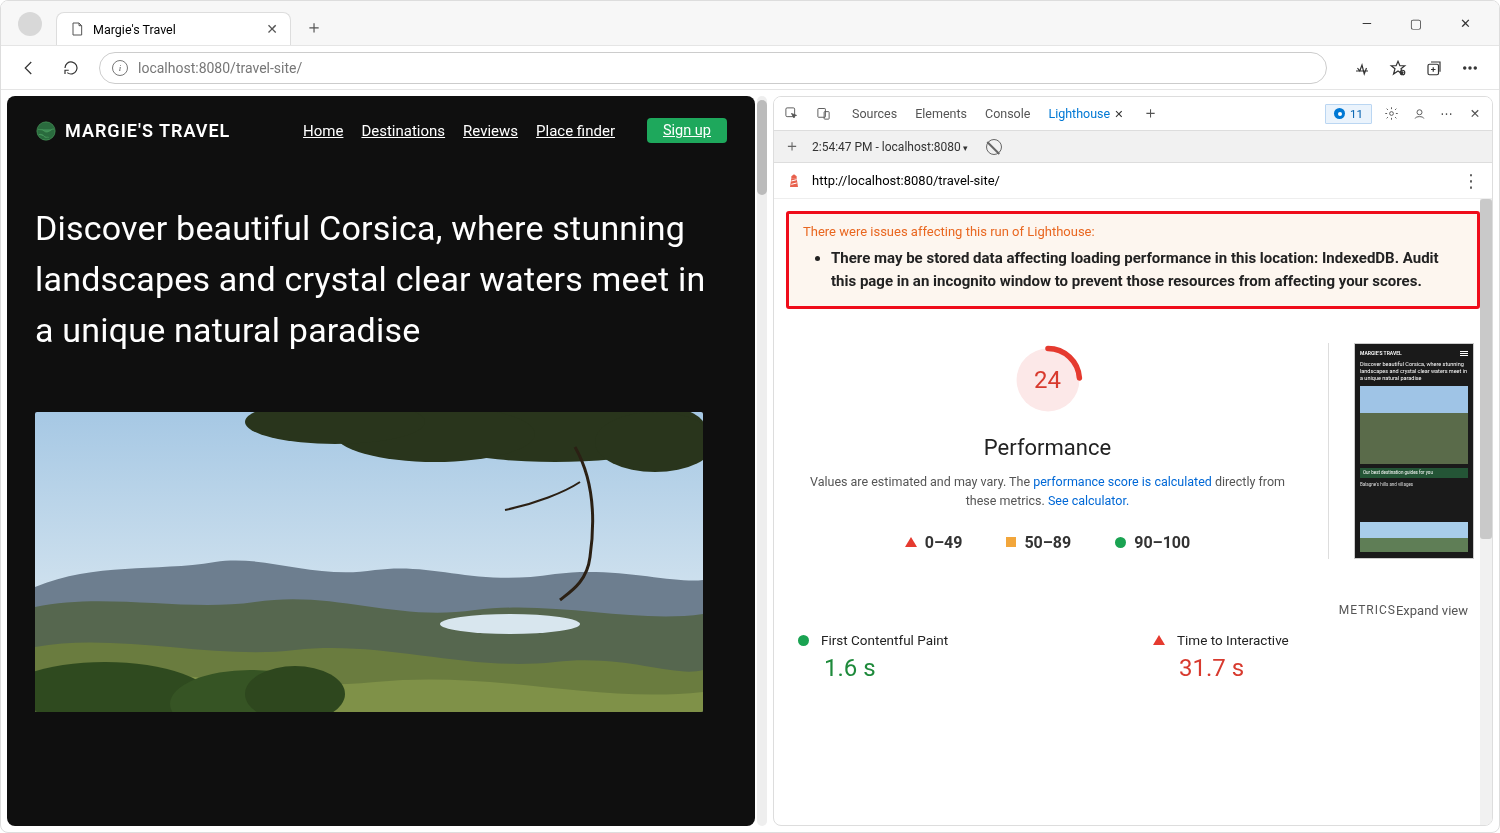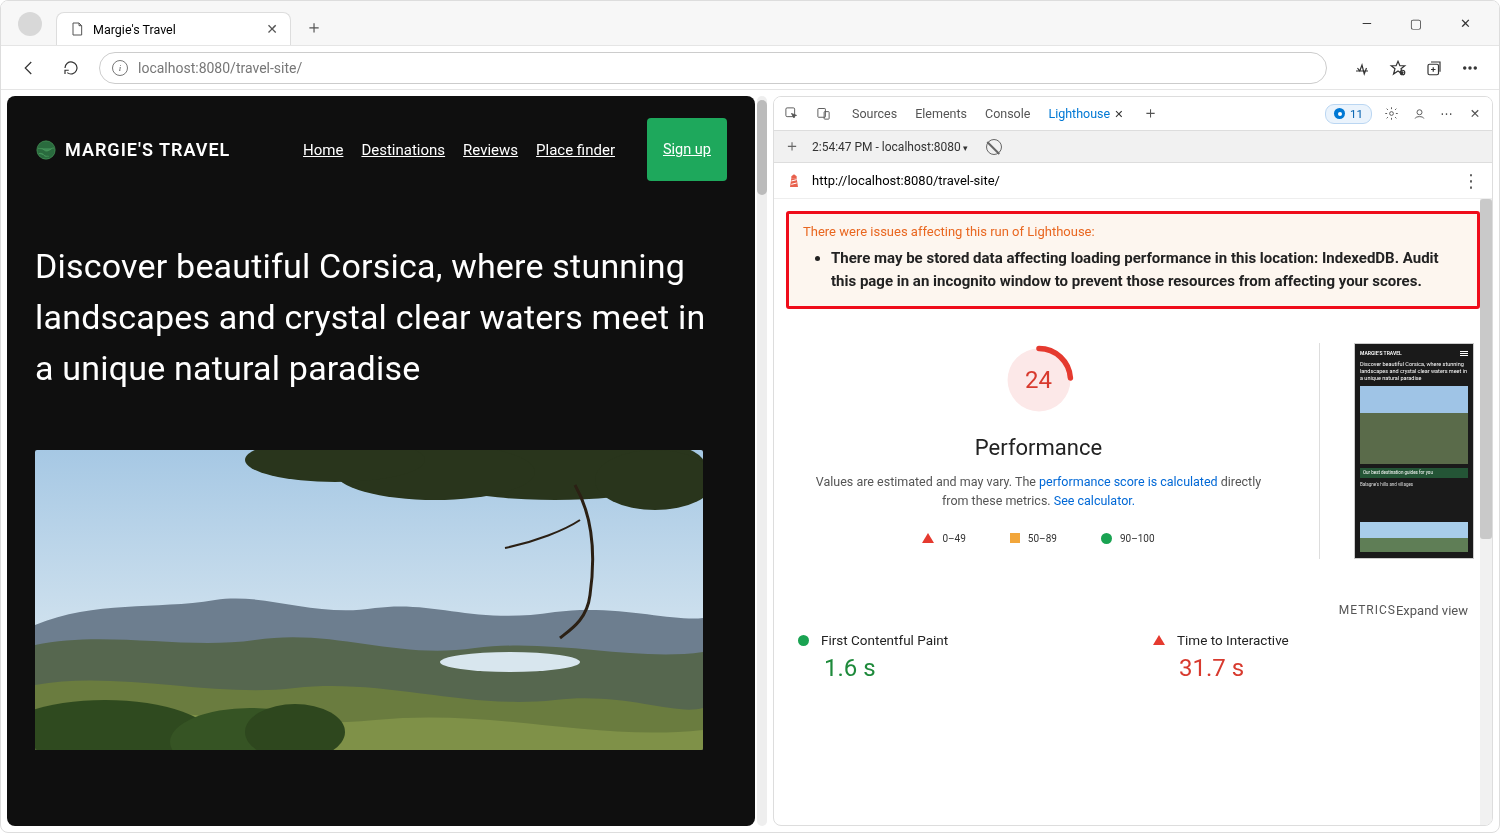--- a/index.html
+++ b/index.html
@@ -35,37 +35,37 @@
 .devtools { flex:1; border:1px solid #ddd; border-radius:8px; background:#fff; display:flex; flex-direction:column; overflow:hidden; }
 
 
 .site { background:#0f0f0f; color:#fff; width:100%; height:100%; padding:22px 28px; overflow:hidden; }
 .site-header { display:flex; align-items:center; gap:14px; }
 .brand { display:flex; align-items:center; gap:8px; font-weight:600; letter-spacing:1px; font-size:18px; }
 .globe { width:22px; height:22px; display:inline-flex; align-items:center; justify-content:center; }
 .globe svg { width:22px; height:22px; fill:#2a6b3e; stroke:#52a865; stroke-width:0.6; }
 .navlinks { display:flex; gap:18px; margin-left:auto; font-size:15px; }
 .navlinks a { color:#fff; text-decoration:underline; cursor:pointer; }
-.signup { background:#1ea85c; color:#fff; border:none; padding:23px 16px; border-radius:4px; font-size:14.5px; text-decoration:underline; cursor:pointer; margin-left:18px; }
+.signup { background:#1ea85c; color:#fff; border:none; padding:4px 16px; border-radius:4px; font-size:14.5px; text-decoration:underline; cursor:pointer; margin-left:18px; }
 .hero-text { font-size:34px; font-weight:400; line-height:1.5; margin-top:60px; max-width:680px; letter-spacing:0.2px; }
 .hero-img { margin-top:56px; width:668px; height:300px; border-radius:2px; overflow:hidden; }
 
 
 .hero-img svg { width:100%; height:100%; display:block; }
 
 
 .dt-tabbar { height:34px; display:flex; align-items:center; border-bottom:1px solid #ddd; padding:0 8px; gap:14px; font-size:12.5px; color:#555; background:#fff; }
 .dt-tabbar .ic { width:18px; height:18px; cursor:pointer; display:flex; align-items:center; justify-content:center; }
 .dt-tabbar .ic svg { width:15px; height:15px; stroke:#555; fill:none; stroke-width:1.5; }
 .dt-tabs { display:flex; gap:18px; margin-left:6px; }
 .dt-tab { cursor:pointer; padding:16px 0; }
 .dt-tab.active { color:#0078d4; border-bottom:2px solid #0078d4; margin-bottom:-1px; }
 .dt-tab .x { margin-left:4px; color:#333; font-size:11px; }
 .dt-right { margin-left:auto; display:flex; gap:10px; align-items:center; }
-.badge-issues { display:flex; align-items:center; gap:5px; background:#eaf3fc; border:1px solid #bad6f2; padding:2px 8px; border-radius:9px; color:#0060af; font-size:11.5px; }
+.badge-issues { display:flex; align-items:center; gap:5px; background:#eaf3fc; border:1px solid #bad6f2; padding:2px 8px; border-radius:1px; color:#0060af; font-size:11.5px; }
 .badge-issues .dot { width:11px; height:11px; border-radius:50%; background:#0078d4; display:inline-flex; align-items:center; justify-content:center; }
 .badge-issues .dot::before { content:""; width:4px; height:4px; background:#fff; border-radius:50%; }
 
 .dt-toolbar2 { height:32px; display:flex; align-items:center; gap:12px; padding:0 10px; border-bottom:1px solid #ddd; font-size:12px; color:#333; background:#f1f1f1; }
 .dt-toolbar2 .plus { font-size:16px; color:#666; cursor:pointer; }
 .dt-toolbar2 .dd::after { content:" ▾"; font-size:9px; }
 .dt-toolbar2 .clear { margin-left:6px; width:16px; height:16px; border:1.5px solid #666; border-radius:50%; position:relative; cursor:pointer; }
 .dt-toolbar2 .clear::after { content:""; position:absolute; width:120%; height:1.5px; background:#666; top:50%; left:-10%; transform:rotate(45deg); }
 
 .dt-urlbar { height:36px; display:flex; align-items:center; gap:10px; padding:0 12px; border-bottom:1px solid #eee; font-size:13px; }
@@ -76,32 +76,32 @@
 
 .dt-body { flex:1; overflow:auto; position:relative; }
 .dt-body-scroll { width:12px; background:#f1f1f1; position:absolute; right:0; top:0; bottom:0; }
 .dt-body-thumb { background:#c9c9c9; width:100%; height:340px; border-radius:3px; }
 
 .warning-box { margin:12px; border:3px solid #ef0c1a; padding:10px 14px 14px; background:#fdf6ef; border-radius:3px; }
 .warning-title { color:#e96720; font-size:13px; margin-bottom:8px; }
 .warning-list { list-style:disc; padding-left:28px; }
 .warning-list li { font-size:15px; font-weight:700; color:#222; line-height:1.5; text-align:left; }
 
-.score-section { display:flex; gap:28px; padding:22px 18px 10px; }
+.score-section { display:flex; gap:19px; padding:22px 18px 10px; }
 .score-left { flex:1; text-align:center; }
 .gauge-wrap { display:flex; flex-direction:column; align-items:center; }
 .gauge { width:74px; height:74px; position:relative; }
 .gauge svg { width:74px; height:74px; transform:rotate(-90deg); }
 .gauge-bg { fill:#fce8e8; }
 .gauge-arc { fill:none; stroke:#e53a2f; stroke-width:6; stroke-linecap:round; }
 .gauge-num { position:absolute; top:0; left:0; width:100%; height:100%; display:flex; align-items:center; justify-content:center; font-size:24px; color:#d83a2e; font-weight:400; }
 .gauge-label { font-size:22px; color:#222; margin-top:18px; }
 .score-desc { font-size:12.5px; color:#555; margin-top:12px; line-height:1.55; padding:0 10px; }
 .score-desc a { color:#0068d6; cursor:pointer; }
-.legend { display:flex; gap:44px; justify-content:center; margin-top:22px; font-size:10px; color:#333; }
+.legend { display:flex; gap:44px; justify-content:center; margin-top:22px; font-size:16px; color:#333;font-weight:bold; }
 .legend .item { display:flex; align-items:center; gap:8px; }
 .tri { width:0; height:0; border-left:6px solid transparent; border-right:6px solid transparent; border-bottom:10px solid #e53a2f; }
 .sq { width:10px; height:10px; background:#f2a63b; }
 .circ { width:11px; height:11px; background:#1aa352; border-radius:50%; }
 .sep { width:1px; background:#ddd; margin:0 6px; }
 .preview-shot { width:120px; height:216px; border:1px solid #ccc; background:#1a1a1a; padding:6px 5px; color:#fff; font-size:5.5px; line-height:1.3; display:flex; flex-direction:column; gap:4px; }
 .preview-shot .ph-head { display:flex; justify-content:space-between; align-items:center; font-size:5px; font-weight:600; }
 .preview-shot .ph-menu { display:flex; flex-direction:column; gap:1.2px; }
 .preview-shot .ph-menu span { width:8px; height:1px; background:#fff; display:block; }
 .preview-shot .ph-img { height:78px; background:linear-gradient(#9fc4e6 0 35%, #5a6b4a 35% 100%); }

